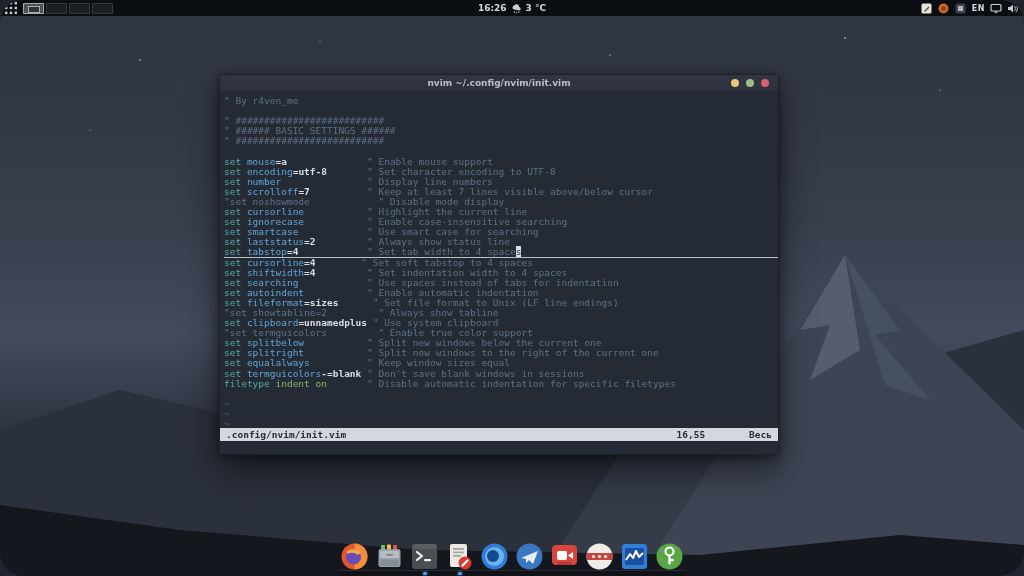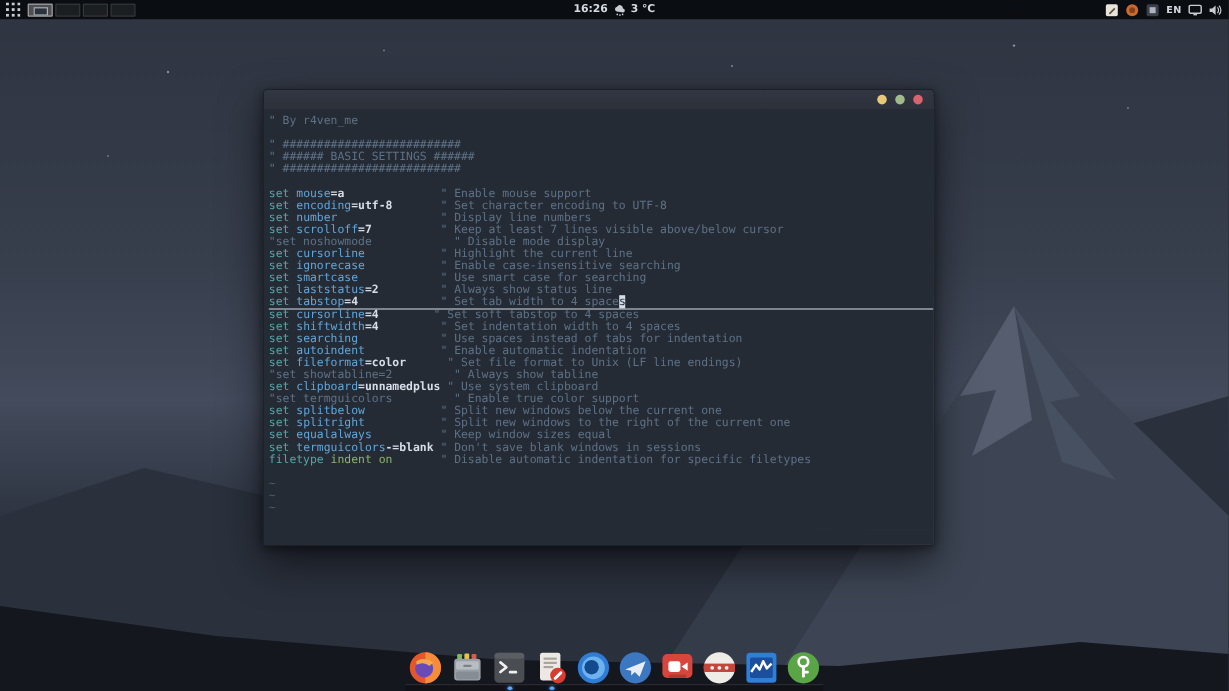--- a/index.html
+++ b/index.html
@@ -1,19 +1,19 @@
 <!DOCTYPE html>
 <html><head>
 <meta charset="utf-8">
 <style>
   * { margin:0; padding:0; box-sizing:border-box; }
   html,body { width:1024px; height:576px; overflow:hidden; }
   body { font-family:"DejaVu Sans", sans-serif; background:#20242e; }
 
-  .desktop { position:relative; width:1024px; height:576px; overflow:hidden; }
+  .desktop { position:relative; width:1024px; height:576px; overflow:hidden;border-radius:23px; }
 
   
   .wallpaper { position:absolute; inset:0;
     background:linear-gradient(180deg,#2e3440 0%,#373e4c 38%,#434b5c 58%,#2a303c 78%,#161a22 100%); }
   .wallpaper svg { position:absolute; inset:0; }
 
   
   .top-panel { position:absolute; top:0; left:0; width:1024px; height:16px;
     background:rgba(9,11,16,0.96); display:flex; align-items:center;
     color:#c9ccd3; font-size:9px; z-index:30; }
@@ -162,20 +162,21 @@
         <svg width="12" height="11" viewBox="0 0 12 11">
             <polygon points="1,4 3.2,4 6,1.5 6,9.5 3.2,7 1,7" fill="#c9ccd3"></polygon>
             <path d="M7.5 3.2 a3.2 3.2 0 0 1 0 4.6 M8.8 1.8 a5 5 0 0 1 0 7.4" stroke="#c9ccd3" stroke-width="1" fill="none"></path>
           </svg>
       </span>
     </div>
   </div>
 
   <div class="window">
     <div class="titlebar">
+      <span class="title-text">nvim ~/.config/nvim/init.vim</span>
       <span class="win-buttons">
         <span class="win-btn" style="background:#e8c878"></span>
         <span class="win-btn" style="background:#9fbb8a"></span>
         <span class="win-btn" style="background:#d9626d"></span>
       </span>
     </div>
     <div class="term-body">
         <div class="tline"><span class="cm">" By r4ven_me</span></div>
         <div class="tline">&nbsp;</div>
         <div class="tline"><span class="cm">" ##########################</span></div>
@@ -189,34 +190,39 @@
         <div class="tline"><span class="cm">"set noshowmode</span><span class="cm">            " Disable mode display</span></div>
         <div class="tline"><span class="kw">set </span><span class="opt">cursorline</span><span class="cm">           " Highlight the current line</span></div>
         <div class="tline"><span class="kw">set </span><span class="opt">ignorecase</span><span class="cm">           " Enable case-insensitive searching</span></div>
         <div class="tline"><span class="kw">set </span><span class="opt">smartcase</span><span class="cm">            " Use smart case for searching</span></div>
         <div class="tline"><span class="kw">set </span><span class="opt">laststatus</span><span class="val">=2</span><span class="cm">         " Always show status line</span></div>
         <div class="tline cursorline"><span class="kw">set </span><span class="opt">tabstop</span><span class="val">=4</span><span class="cm">            " Set tab width to 4 space</span><span class="cur">s</span></div>
         <div class="tline"><span class="kw">set </span><span class="opt">cursorline</span><span class="val">=4</span><span class="cm">        " Set soft tabstop to 4 spaces</span></div>
         <div class="tline"><span class="kw">set </span><span class="opt">shiftwidth</span><span class="val">=4</span><span class="cm">         " Set indentation width to 4 spaces</span></div>
         <div class="tline"><span class="kw">set </span><span class="opt">searching</span><span class="cm">            " Use spaces instead of tabs for indentation</span></div>
         <div class="tline"><span class="kw">set </span><span class="opt">autoindent</span><span class="cm">           " Enable automatic indentation</span></div>
-        <div class="tline"><span class="kw">set </span><span class="opt">fileformat</span><span class="val">=color</span><span class="cm">      " Set file format to Unix (LF line endings)</span></div>
+        <div class="tline"><span class="kw">set </span><span class="opt">fileformat</span><span class="val">=sizes</span><span class="cm">      " Set file format to Unix (LF line endings)</span></div>
         <div class="tline"><span class="cm">"set showtabline=2</span><span class="cm">         " Always show tabline</span></div>
         <div class="tline"><span class="kw">set </span><span class="opt">clipboard</span><span class="val">=unnamedplus</span><span class="cm"> " Use system clipboard</span></div>
         <div class="tline"><span class="cm">"set termguicolors</span><span class="cm">         " Enable true color support</span></div>
         <div class="tline"><span class="kw">set </span><span class="opt">splitbelow</span><span class="cm">           " Split new windows below the current one</span></div>
         <div class="tline"><span class="kw">set </span><span class="opt">splitright</span><span class="cm">           " Split new windows to the right of the current one</span></div>
         <div class="tline"><span class="kw">set </span><span class="opt">equalalways</span><span class="cm">          " Keep window sizes equal</span></div>
         <div class="tline"><span class="kw">set </span><span class="opt">termguicolors</span><span class="val">-=blank</span><span class="cm"> " Don't save blank windows in sessions</span></div>
         <div class="tline"><span class="kw">filetype</span><span class="grn"> indent on</span><span class="cm">       " Disable automatic indentation for specific filetypes</span></div>
         <div class="tline">&nbsp;</div>
         <div class="tline"><span class="tilde">~</span></div>
         <div class="tline"><span class="tilde">~</span></div>
         <div class="tline"><span class="tilde">~</span></div>
       </div>
+    <div class="statusbar">
+      <span>.config/nvim/init.vim</span>
+      <span class="sb-pos">16,55</span>
+      <span class="sb-scroll">Весь</span>
+    </div>
     <div class="cmdline"></div>
   </div>
 
   <div class="dock">
     <div class="dock-plate"></div>
     <div class="dock-items">
       <div class="dock-icon">
         <svg viewBox="0 0 29 29">
             <circle cx="14.5" cy="14.5" r="13" fill="#e3572c"></circle>
             <path d="M14.5 1.5 a13 13 0 0 1 13 13 a13 13 0 0 1 -13 13 z" fill="#f79a3e" opacity="0.8"></path>

